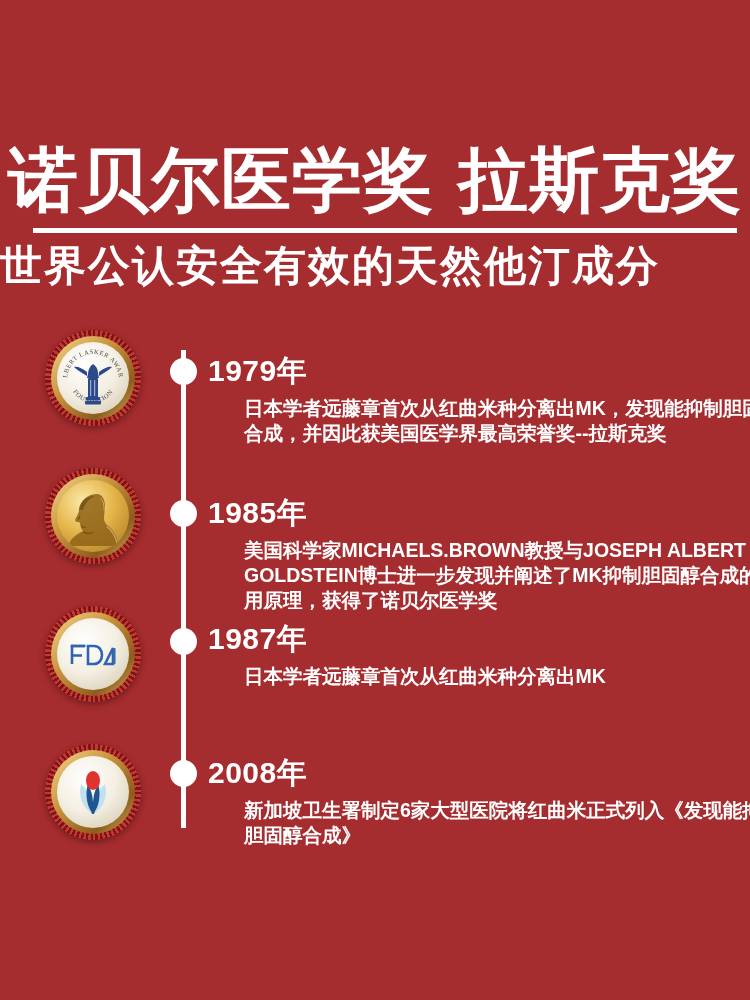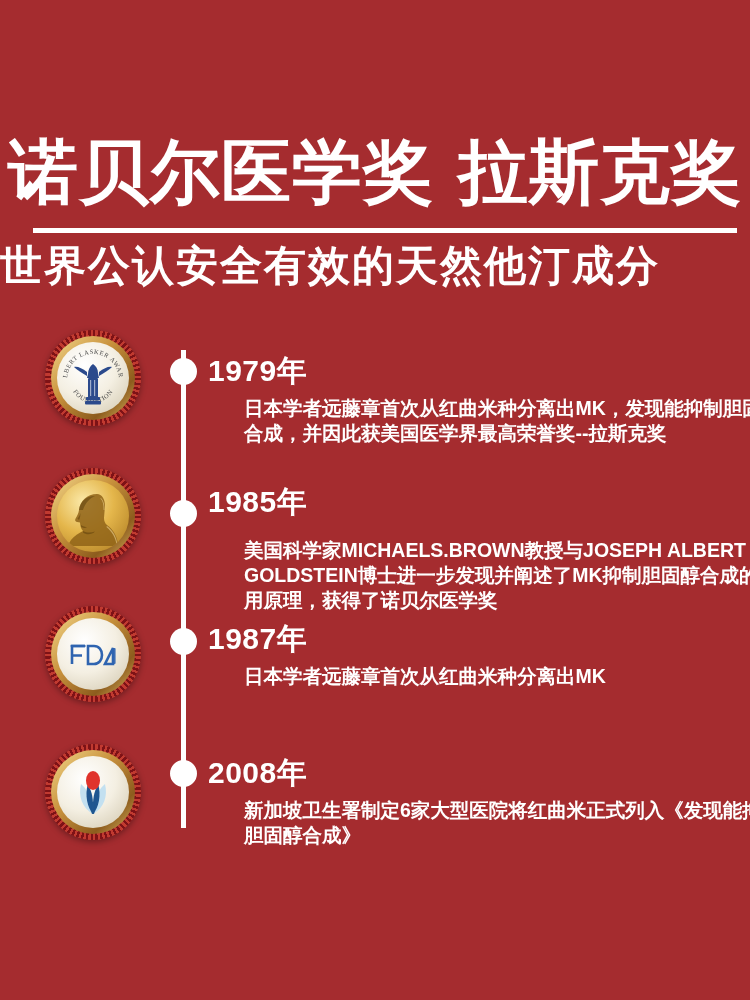--- a/index.html
+++ b/index.html
@@ -24,20 +24,21 @@
     width: 750px;
     text-align: center;
   }
   .main-title {
     font-size: 70px;
     font-weight: bold;
     color: #ffffff;
     letter-spacing: 1px;
     line-height: 84px;
     white-space: nowrap;
+    margin-top: 8px;
   }
   .title-gap {
     display: inline-block;
     width: 24px;
   }
   .divider {
     position: absolute;
     left: 33px;
     top: 228px;
     width: 704px;
@@ -250,21 +251,21 @@
       </g>
     </svg>
   </div>
 </div>
 
 <div class="entry" style="top:354px">
   <div class="year">1979年</div>
 </div>
 <div class="desc" style="top:396px">日本学者远藤章首次从红曲米种分离出MK，发现能抑制胆固醇合成，并因此获美国医学界最高荣誉奖--拉斯克奖</div>
 
-<div class="entry" style="top:485px">
+<div class="entry" style="top:496px">
   <div class="year">1985年</div>
 </div>
 <div class="desc" style="top:538px">美国科学家MICHAELS.BROWN教授与JOSEPH ALBERT GOLDSTEIN博士进一步发现并阐述了MK抑制胆固醇合成的作用原理，获得了诺贝尔医学奖</div>
 
 <div class="entry" style="top:622px">
   <div class="year">1987年</div>
 </div>
 <div class="desc" style="top:664px">日本学者远藤章首次从红曲米种分离出MK</div>
 
 <div class="entry" style="top:756px">

